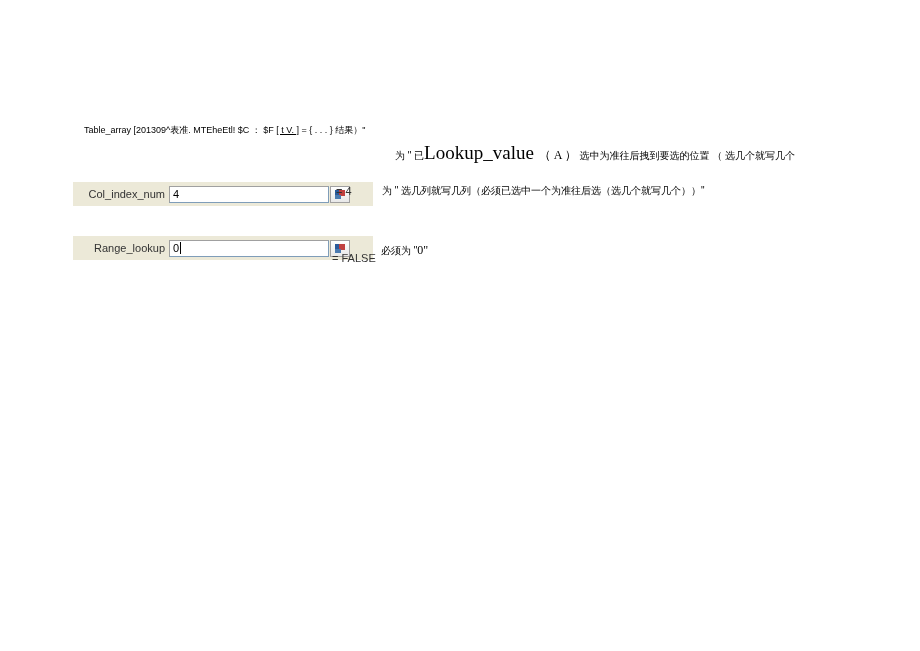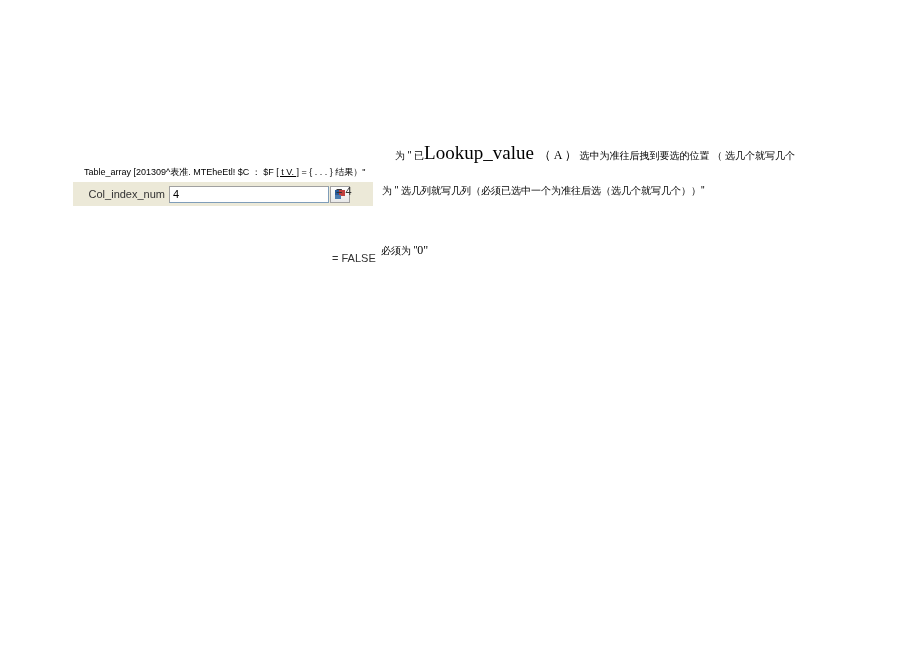--- a/index.html
+++ b/index.html
@@ -18,21 +18,20 @@
       position: relative;
       width: 100%;
       height: 100%;
     }
     .row1-left {
       position: absolute;
       top: 124px;
       left: 84px;
       font-size: 9px;
       color: #000;
-      margin-top: 42px;
     }
     .row1-left .underline {
       text-decoration: underline;
     }
     .row1-right {
       position: absolute;
       top: 142px;
       left: 395px;
       font-size: 10px;
       color: #000;
@@ -171,18 +170,26 @@
   <div class="field-row row2-field">
     <div class="field-label">Col_index_num</div>
     <div class="field-input">
       <span>4</span>
     </div>
     <div class="field-button"></div>
   </div>
   <div class="row2-result">= 4</div>
   <div class="row2-note">为 " 选几列就写几列（必须已选中一个为准往后选（选几个就写几个））"</div>
 
+  <div class="field-row row3-field">
+    <div class="field-label">Range_lookup</div>
+    <div class="field-input">
+      <span>0</span>
+        <span class="cursor-line"></span>
+    </div>
+    <div class="field-button"></div>
+  </div>
   <div class="row3-result">= FALSE</div>
   <div class="row3-note">
     <span>必须为 "</span><span class="zero">0"</span>
   </div>
 
 </div>
 
 </body></html>

